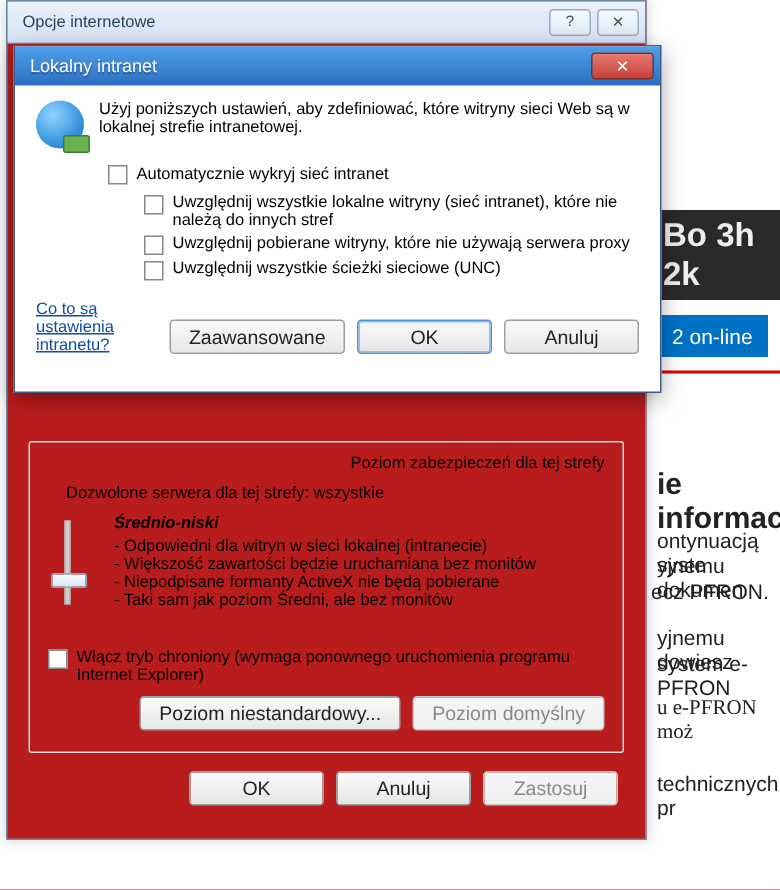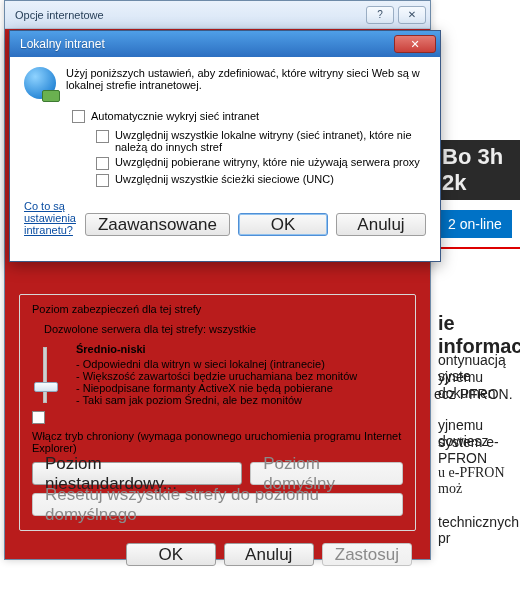--- a/index.html
+++ b/index.html
@@ -55,42 +55,43 @@
   .groupbox {
     border:1px solid #d7d7d7;
     padding: 10px 12px 14px 12px;
     margin-top: 265px; 
     border-radius: 2px;
     position: relative;
   }
   .groupbox > .legend {
     margin: -2px 0 8px 0;
     font-size: 11px;
+    text-align: right;
   }
   .allowed { margin: 4px 0 8px 12px; }
   .slider-row { display:flex; align-items:flex-start; gap:18px; }
   .slider-col { display:flex; flex-direction:column; align-items:center; width:26px; padding-top:4px;}
   .slider-track { width:4px; height:56px; background:#cfcfcf; border:1px solid #bbb; position:relative; }
   .slider-thumb { position:absolute; left:-10px; top:34px; width:24px; height:10px; background:linear-gradient(#fafcff,#d7e4f1); border:1px solid #8fa6bc; border-radius:2px;}
-  .level-block b { display:block; margin-bottom:3px; }
+  .level-block b { display:block; margin-bottom:3px;font-style:italic; }
   .level-block .pt { margin-left:0; }
-  .protected-row { display:flex; align-items:flex-start; gap:6px; margin-top:4px;flex-direction:column; }
+  .protected-row { display:flex; align-items:flex-start; gap:6px; margin-top:26px; }
   .chk {
     width:13px; height:13px; border:1px solid #888; background:#fff; flex:0 0 13px; margin-top:1px;
     display:flex; align-items:center; justify-content:center; font-size:10px;
   }
   .btnrow { display:flex; gap:8px; justify-content:flex-end; margin-top:8px; }
   .btn {
     min-width:90px; height:23px;
     border:1px solid #9e9e9e;
     border-radius:3px;
     background:linear-gradient(#fafafa,#e6e6e6);
     padding: 0 12px;
     display:inline-flex; align-items:center; justify-content:center;
-    font-size:17px; color:#222;
+    font-size:13px; color:#222;
   }
   .btn.disabled { color:#8a8a8a; border-color:#c4c4c4; background:linear-gradient(#f6f6f6,#efefef);}
   .outer-bottom { display:flex; gap:8px; justify-content:flex-end; padding:12px 4px 0 4px;}
   
   .inner-window {
     position:absolute;
     left: 9px; top: 30px;
     width: 432px; height: 232px;
     background:#fff;
     border:1px solid #3b5a86;
@@ -175,23 +176,20 @@
         </div>
       </div>
       <div class="protected-row">
         <div class="chk"></div>
         <div>Włącz tryb chroniony (wymaga ponownego uruchomienia programu Internet Explorer)</div>
       </div>
       <div class="btnrow">
         <div class="btn">Poziom niestandardowy...</div>
         <div class="btn disabled">Poziom domyślny</div>
       </div>
-      <div class="btnrow">
-        <div class="btn disabled" style="min-width:260px">Resetuj wszystkie strefy do poziomu domyślnego</div>
-      </div>
     </div>
     <div class="outer-bottom">
       <div class="btn">OK</div>
       <div class="btn">Anuluj</div>
       <div class="btn disabled">Zastosuj</div>
     </div>
   </div>
 </div>
 
 <div class="inner-window">

